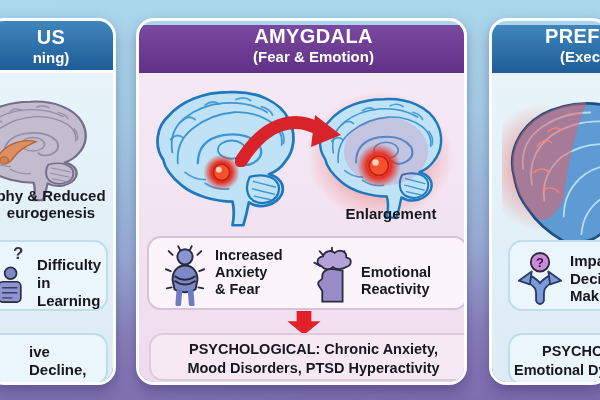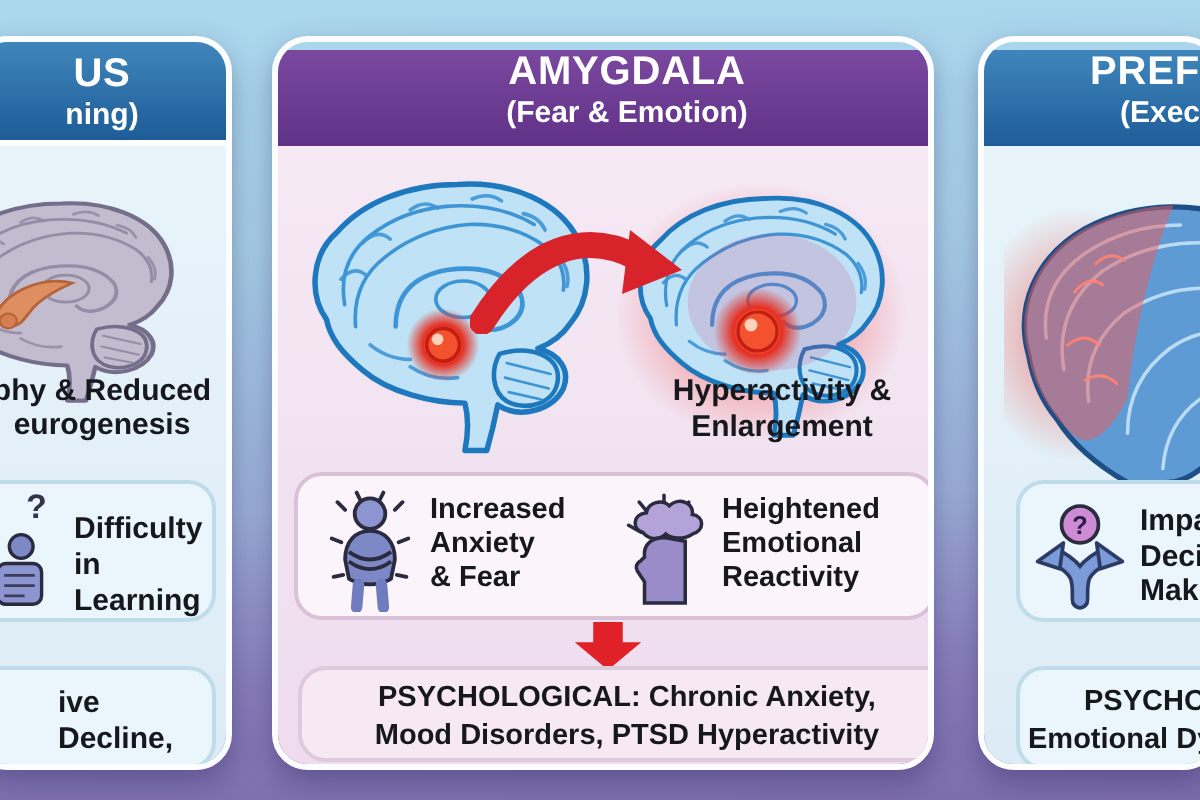--- a/index.html
+++ b/index.html
@@ -159,21 +159,21 @@
         <circle cx="86" cy="92" r="12" fill="#F4512F" stroke="#C21E14" stroke-width="2"></circle>
         <circle cx="82" cy="88" r="4" fill="#FFD9C4" opacity=".95"></circle>
       </svg>
 
       <svg class="curvarrow" viewBox="0 0 110 60">
         <path d="M6,54 C30,16 58,8 84,22" fill="none" stroke="#D8232A" stroke-width="13" stroke-linecap="round"></path>
         <polygon points="80,8 106,28 76,40" fill="#D8232A"></polygon>
       </svg>
 
       <div class="caption">
-        <span>Hyperactivity &amp;</span><br>
+        <br>
         <span>Enlargement</span>
       </div>
 
       <div class="ibox pinkbox" id="cbox-effects">
         <div class="effect" id="effect-1">
           <svg class="bicon" width="44" height="62" viewBox="0 0 46 64">
             <g stroke="#2B2B40" stroke-width="2" stroke-linecap="round">
               <path d="M16,2 l2,4 M30,2 l-2,4 M6,7 l4,4 M40,7 l-4,4 M3,26 l5,2 M43,26 l-5,2 M4,46 l5,-1 M42,46 l-5,-1"></path>
             </g>
             <circle cx="23" cy="13" r="8" fill="#8C95CF" stroke="#2B2B40" stroke-width="2"></circle>
@@ -189,21 +189,21 @@
         </div>
         <div class="effect" id="effect-2">
           <svg class="bicon" width="46" height="62" viewBox="0 0 52 64">
             <g stroke="#2B2B40" stroke-width="2" stroke-linecap="round">
               <path d="M6,18 l7,4 M46,18 l-7,4 M12,5 l5,6 M40,5 l-5,6 M26,1 l0,6"></path>
             </g>
             <path d="M14,22 C8,20 8,12 16,11 C17,5 25,3 29,7 C34,2 43,5 42,12 C49,13 49,21 42,23 C38,26 30,26 27,23 C23,27 17,26 14,22 Z" fill="#B4A3D8" stroke="#2B2B40" stroke-width="2"></path>
             <path d="M15,62 L15,50 L11,44 Q9,40 13,38 L15,36 C14,28 20,25 26,25 L38,27 L38,62 Z" fill="#9A8CC8" stroke="#2B2B40" stroke-width="2"></path>
           </svg>
           <div class="blab">
-            <span>Heightened</span><br>
+            <br>
             <span>Emotional</span><br>
             <span>Reactivity</span>
           </div>
         </div>
       </div>
 
       <svg class="downarrow" width="34" height="24" viewBox="0 0 36 26">
         <polygon points="10,0 26,0 26,11 36,11 18,26 0,11 10,11" fill="#E02228"></polygon>
       </svg>
 

